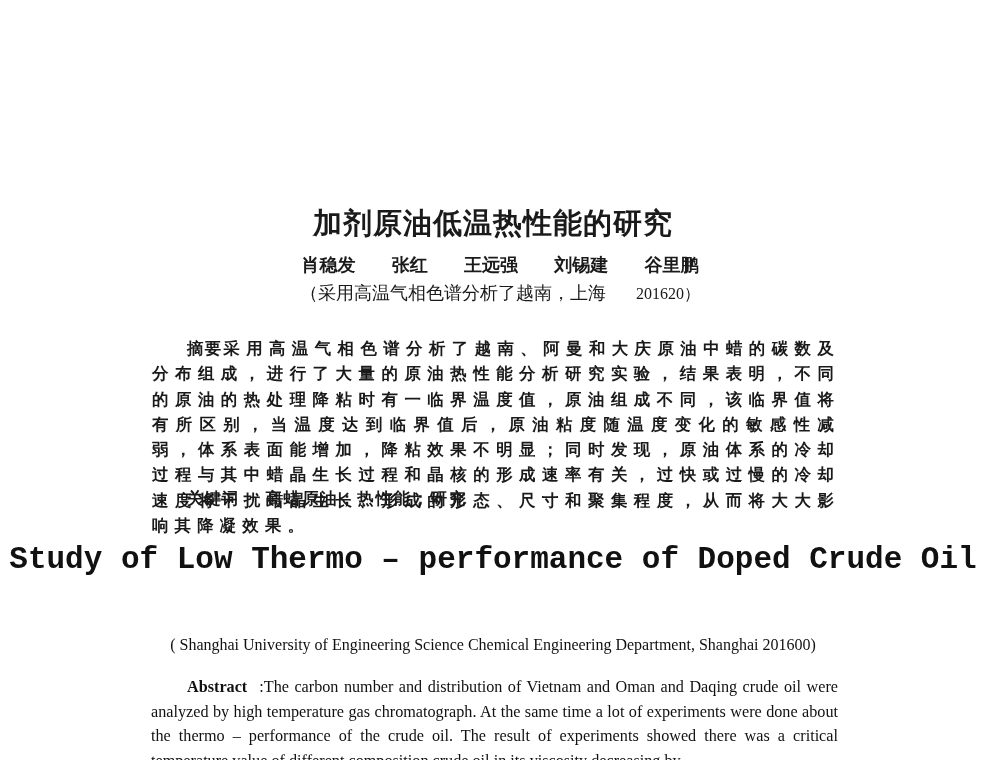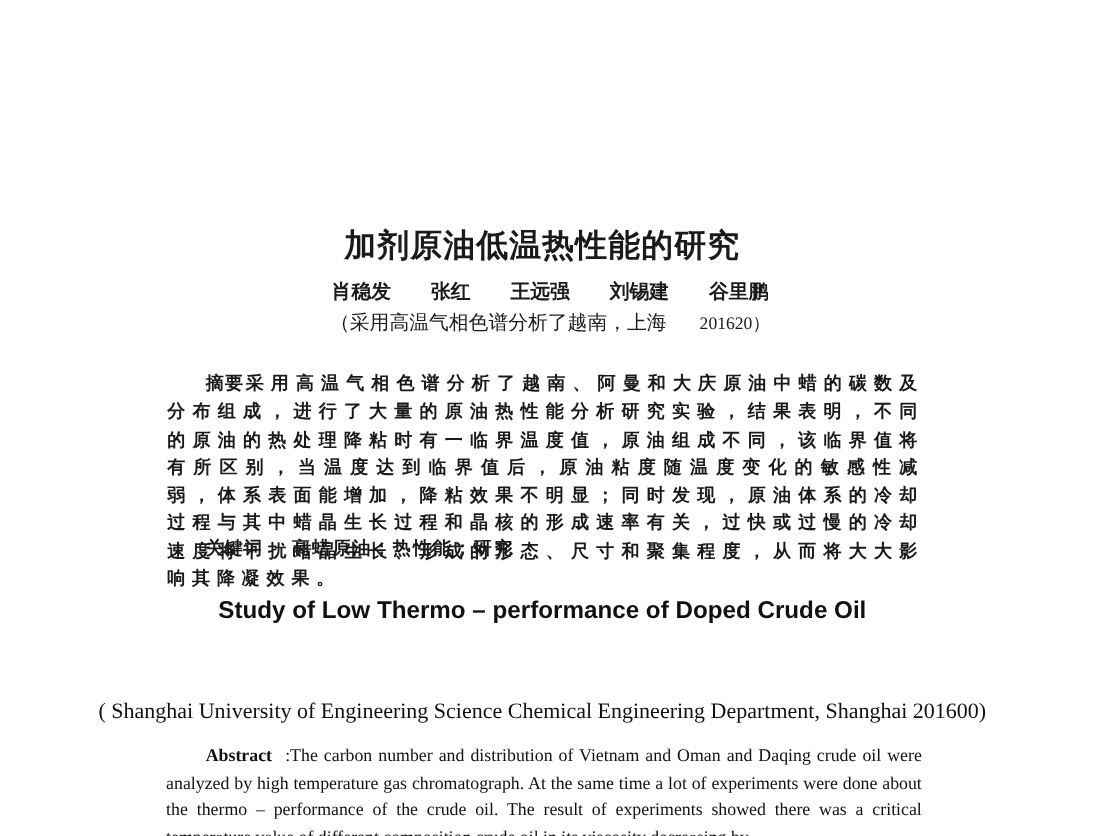--- a/index.html
+++ b/index.html
@@ -78,40 +78,40 @@
     .cn-keywords .label {
       font-family: "DejaVu Sans", sans-serif;
       letter-spacing: 1px;
       margin-right: 26px;
     }
     .cn-keywords .kw { letter-spacing: 2px; }
 
     .en-title {
       left: 0; width: 986px; top: 542px;
       text-align: center;
-      font-family: Liberation Sans, sans-serif;
-      font-size: 22px;
+      font-family: Liberation Mono, monospace;
+      font-size: 31px;
       font-weight: bold;
       color: #111;
     }
     .en-authors {
       left: 0; width: 986px; top: 596px;
       text-align: center;
       font-family: "Liberation Serif", serif;
       font-size: 16.5px;
       font-weight: bold;
       font-style: italic;
       color: #111;
     }
     .en-authors span { margin: 0 8px; }
     .en-affil {
       left: 0; width: 986px; top: 636px;
       text-align: center;
       font-family: "Liberation Serif", serif;
-      font-size: 20px;
+      font-size: 16px;
       color: #111;
     }
     .en-abstract {
       left: 151px; top: 675px; width: 687px;
       white-space: normal;
       font-family: "Liberation Serif", serif;
       font-size: 16.2px;
       line-height: 24.5px;
       text-indent: 36px;
       text-align: justify;

